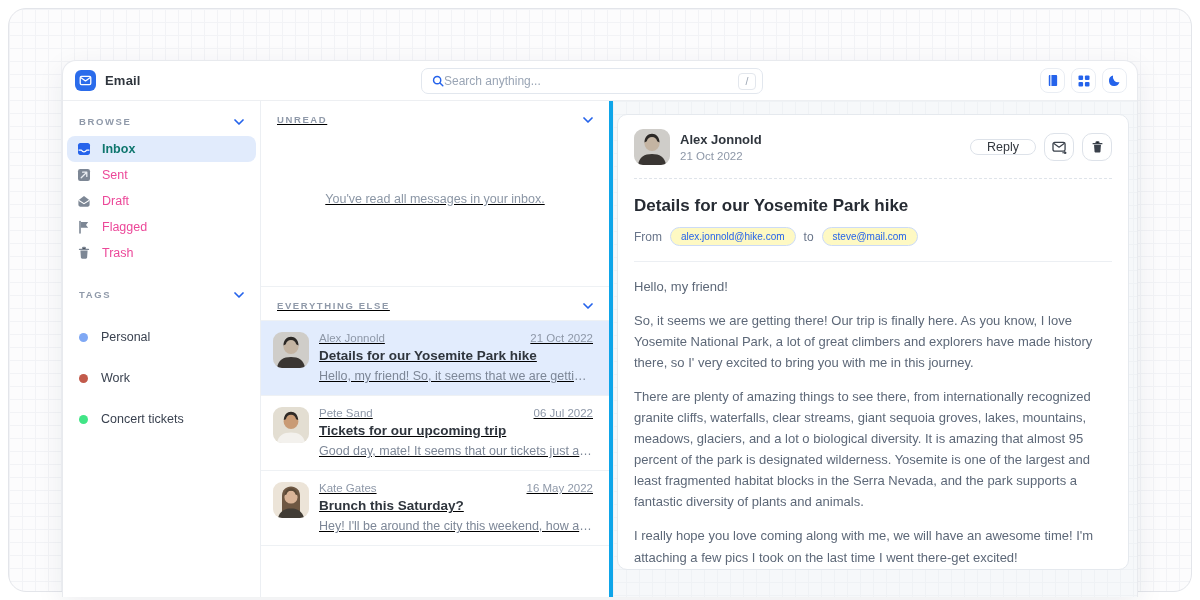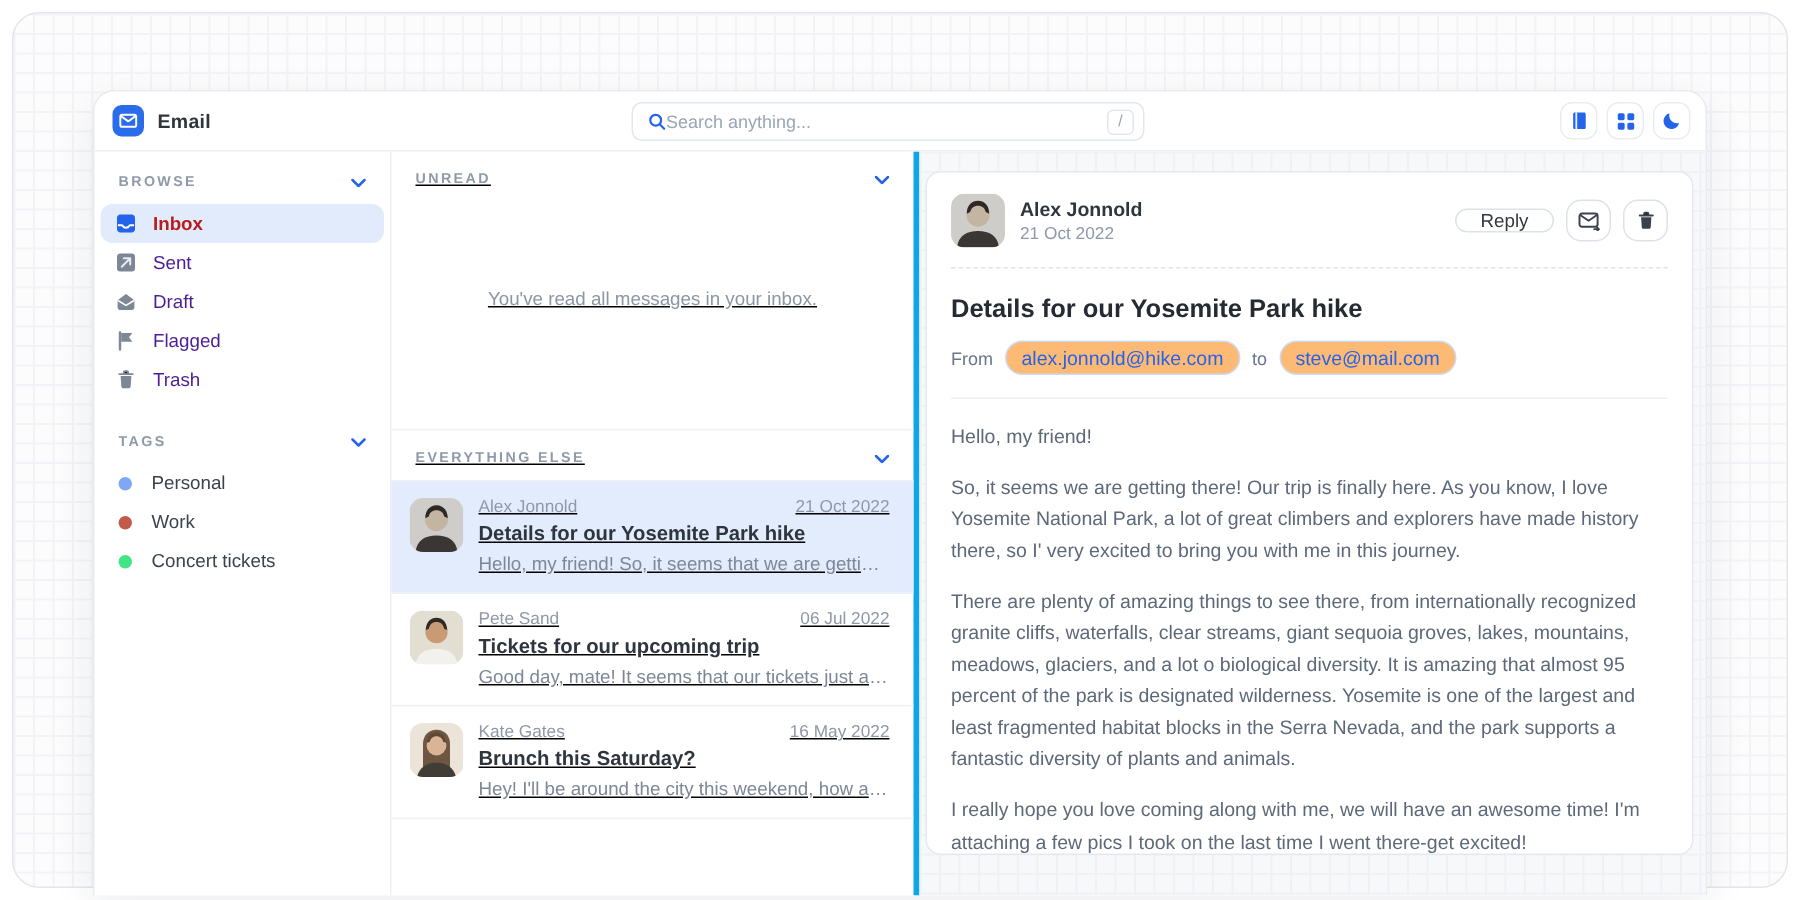--- a/index.html
+++ b/index.html
@@ -37,24 +37,24 @@
     background:#fff; display:flex; align-items:center; justify-content:center; cursor:pointer; }
 
   
   .app-body { flex:1; display:flex; min-height:0; }
   .sidebar { width:198px; flex:0 0 198px; border-right:1px solid #eceff3; padding:4px 4px; }
   .sec-head { display:flex; align-items:center; justify-content:space-between;
     padding:11px 12px 9px 12px; }
   .sec-label { font-size:9.5px; font-weight:bold; letter-spacing:1.6px; color:#8f99a9; }
   .nav-item { display:flex; align-items:center; height:26px; border-radius:8px;
     padding:0 10px; cursor:pointer; }
-  .nav-item .lbl { font-size:12.5px; color:#4c1d95; margin-left:11px; }
+  .nav-item .lbl { font-size:12.5px; color:#ec4899; margin-left:11px; }
   .nav-item.active { background:#e1ebfc; }
-  .nav-item.active .lbl { color:#b91c1c; font-weight:bold; }
-  .tag-item { display:flex; align-items:center; height:26px; padding:0 10px; cursor:pointer; }
+  .nav-item.active .lbl { color:#0f766e; font-weight:bold; }
+  .tag-item { display:flex; align-items:center; height:26px; padding:0 10px; cursor:pointer;margin-top:15px; }
   .tag-dot { width:9px; height:9px; border-radius:50%; margin-left:2px; }
   .tag-item .lbl { font-size:12.5px; color:#3a4250; margin-left:13px; }
 
   
   .list-col { width:352px; flex:0 0 352px; border-right:4px solid #0ea5e9;
     display:flex; flex-direction:column;text-decoration:underline; }
   .list-col .sec-head { padding:13px 16px 9px 16px; }
   .unread-box { height:130px; display:flex; align-items:center; justify-content:center; }
   .empty-text { font-size:12.5px; color:#8b96a5; }
   .ee-head { border-top:1px solid #eef1f4; margin-top:22px; }
@@ -85,21 +85,21 @@
   .ch-date { font-size:11.5px; color:#8e98a8; margin-top:3px; }
   .ch-actions { margin-left:auto; display:flex; gap:8px; align-items:center; }
   .reply-btn { height:16px; padding:0 16px; border:1px solid #dde2e9; border-radius:15px;
     background:#fff; font-size:12.5px; color:#33383f; font-family:inherit; cursor:pointer; }
   .round-btn { width:30px; height:28px; border:1px solid #dde2e9; border-radius:10px;
     background:#fff; display:flex; align-items:center; justify-content:center; cursor:pointer; }
   .dash-div { border-bottom:1px dashed #dfe4ea; margin:13px 0 0; }
   .subject { font-size:17px; font-weight:bold; color:#262b33; margin-top:17px; }
   .from-row { display:flex; align-items:center; gap:8px; margin-top:11px; }
   .from-lbl { font-size:12px; color:#69758a; }
-  .chip { font-size:13px; color:#2563eb; border:1px solid #ccdbf6; background:#fdba74;
+  .chip { font-size:10px; color:#2563eb; border:1px solid #ccdbf6; background:#fef9c3;
     border-radius:999px; padding:3px 10px; cursor:pointer; }
   .solid-div { border-bottom:1px solid #eceff3; margin:15px 0 0; }
   .mail-text { margin-top:14px; }
   .mail-text p { font-size:13px; line-height:1.62; color:#5d6878; margin-bottom:13px; }
 </style>
 </head>
 <body>
 
 <div class="frame"></div>
 

